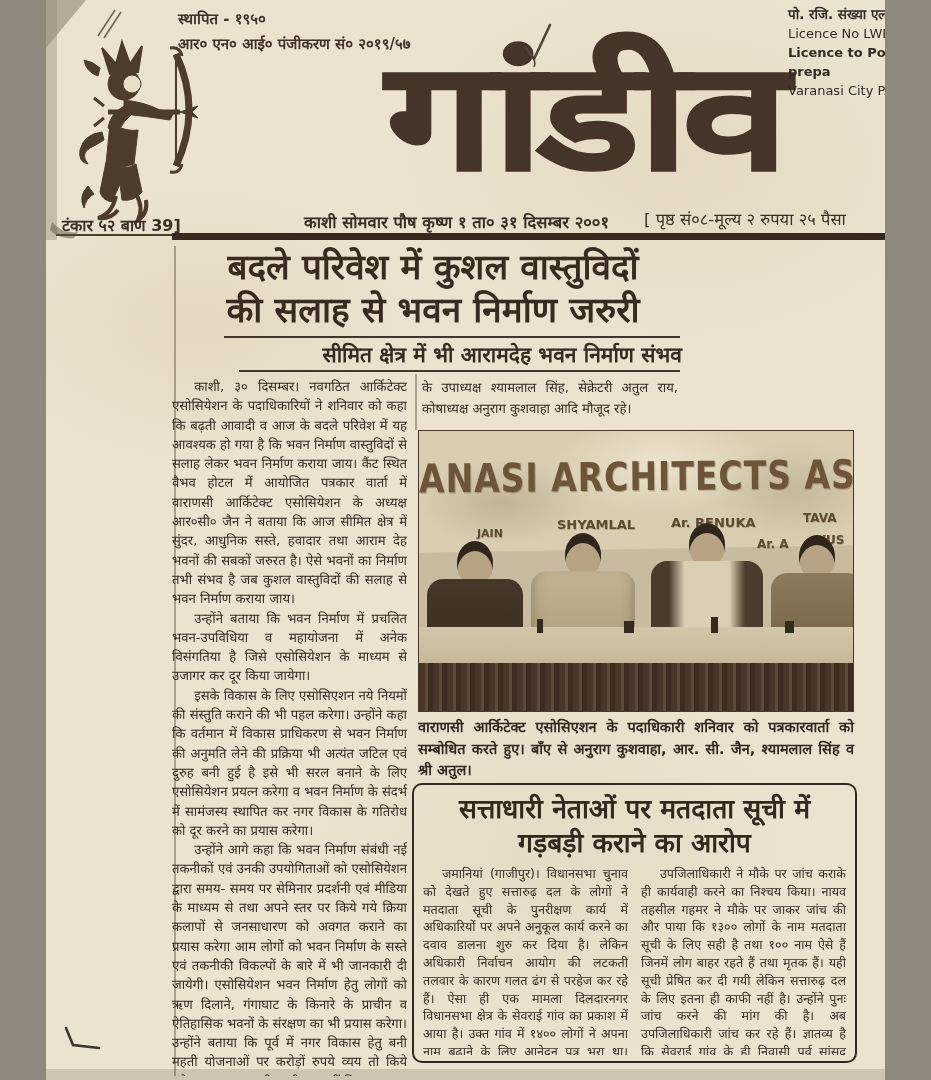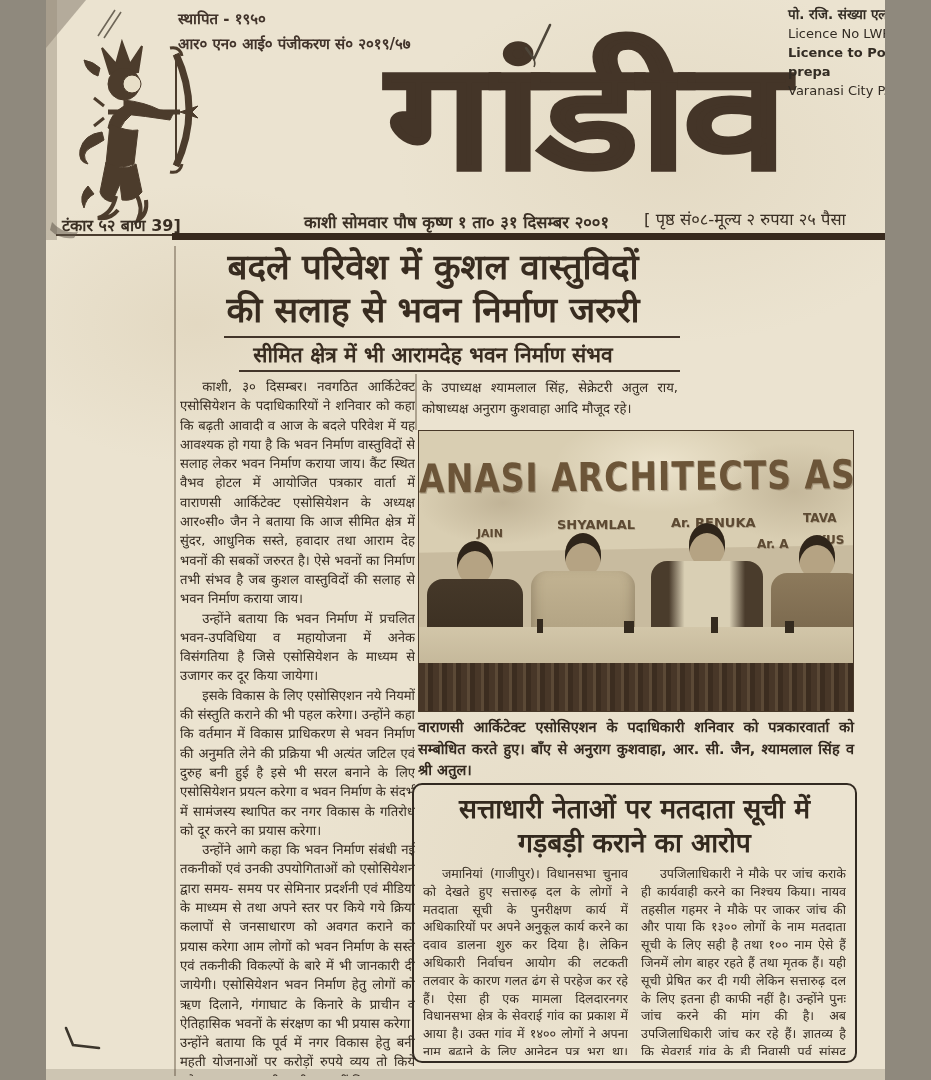--- a/index.html
+++ b/index.html
@@ -34,24 +34,24 @@
   .price-line { left:598px; top:207px; font-size:16.5px; font-weight:normal; }
   .rule-thin-mast { left:10px; top:234px; width:426px; height:2px; background:#4a3c2e; }
   .rule-thick-mast { left:126px; top:233px; width:805px; height:7px; background:#37291d; }
 
   
   .vrule-left { left:128px; top:246px; width:2px; height:830px; background:rgba(95,80,62,0.45); }
   .vrule-mid  { left:369px; top:374px; width:2px; height:56px; background:rgba(95,80,62,0.45); }
   .a1-headline { left:138px; top:246px; width:498px; text-align:center;
     font-size:35px; font-weight:bold; line-height:43px; color:#382c20; }
   .a1-rule1 { left:178px; top:336px; width:456px; height:2px; background:#42352a; }
-  .a1-subhead { left:138px; top:340px; width:498px; text-align:center;
+  .a1-subhead { left:138px; top:340px; width:498px; text-align:right;
     font-size:21px; font-weight:bold; color:#382c20; }
   .a1-rule2 { left:193px; top:370px; width:441px; height:2px; background:#42352a; }
-  .a1-col1 { left:134px; top:377px; width:235px; height:699px; overflow:hidden;
+  .a1-col1 { left:126px; top:377px; width:235px; height:699px; overflow:hidden;
     font-size:13.1px; line-height:19.3px; text-align:justify; color:#352b21; }
   .a1-col1 p { text-indent:1.7em; }
   .a1-col2 { left:376px; top:377px; width:256px; height:48px; overflow:hidden;
     font-size:13.1px; line-height:21px; text-align:justify; color:#352b21; }
 
   
   .photo { left:372px; top:430px; width:436px; height:282px;
     border:1px solid #473828; background:#c8bb9f; overflow:hidden; }
   .photo .banner { position:absolute; left:-6px; top:-4px; width:448px; height:122px;
     background:

